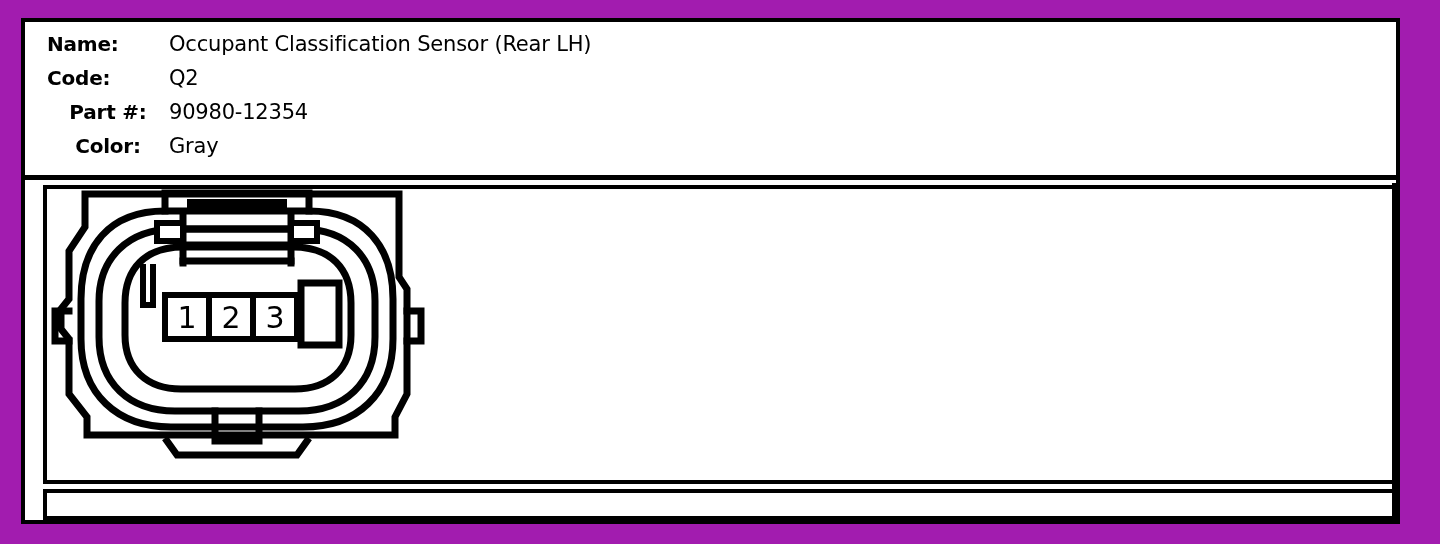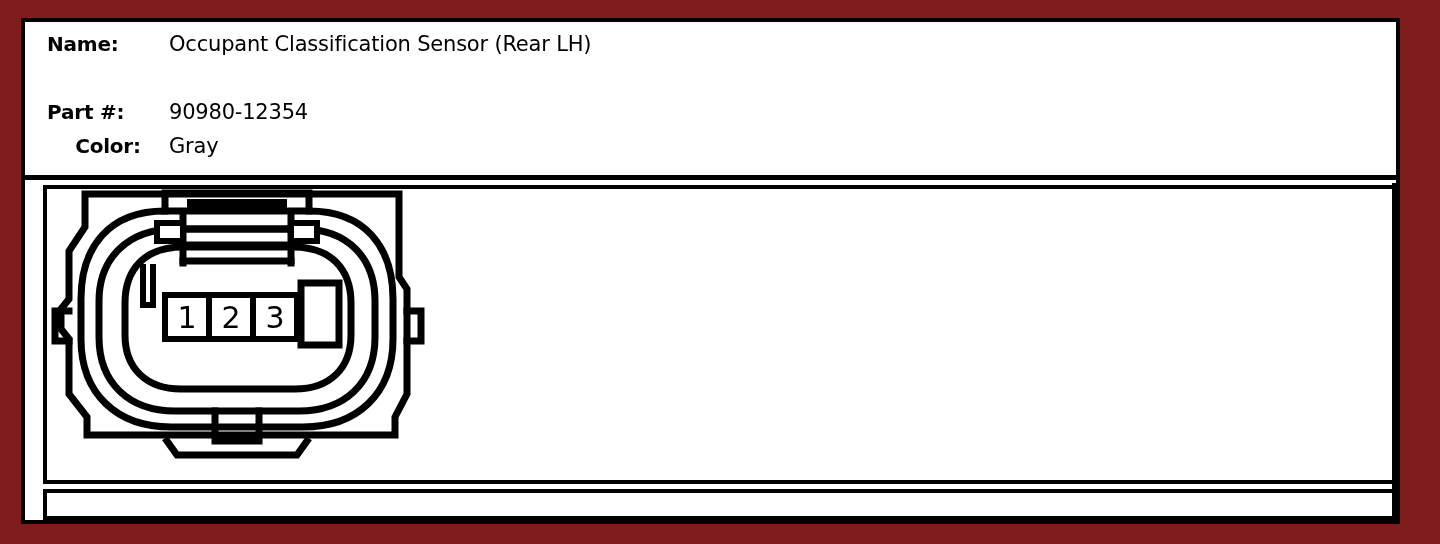--- a/index.html
+++ b/index.html
@@ -13,21 +13,21 @@
     height: 544px;
     font-family: "DejaVu Sans", "Liberation Sans", sans-serif;
     color: #000000;
     overflow: hidden;
   }
 
   #page {
     position: relative;
     width: 1440px;
     height: 544px;
-    background: #7f1d1d;
+    background: #a21caf;
   }
 
   
   .card-frame {
     position: absolute;
     left: 21px;
     top: 18px;
     width: 1379px;
     height: 506px;
     border: 4px solid #000000;
@@ -48,21 +48,21 @@
   }
   .spec-row {
     position: absolute;
     left: 22px;
     height: 34px;
     line-height: 34px;
     white-space: nowrap;
   }
   .spec-row.r0 { top: 5px; }
   .spec-row.r1 { top: 39px; }
-  .spec-row.r2 { top: 73px; }
+  .spec-row.r2 { top: 73px; text-align: center; }
   .spec-row.r3 { top: 107px; text-align: center; }
 
   .spec-label {
     display: inline-block;
     width: 122px;
     font-size: 20px;
     font-weight: bold;
     letter-spacing: -0.2px;
     vertical-align: top;
   }
@@ -124,20 +124,23 @@
 <div id="page">
 
   <div class="card-frame"></div>
 
   <div class="spec-block">
 
     <div class="spec-row r0">
       <span class="spec-label">Name:</span><span class="spec-value">Occupant Classification Sensor (Rear LH)</span>
     </div>
 
+    <div class="spec-row r1">
+      <span class="spec-label">Code:</span><span class="spec-value">Q2</span>
+    </div>
 
     <div class="spec-row r2">
       <span class="spec-label">Part #:</span><span class="spec-value">90980-12354</span>
     </div>
 
     <div class="spec-row r3">
       <span class="spec-label">Color:</span><span class="spec-value">Gray</span>
     </div>
 
   </div>

